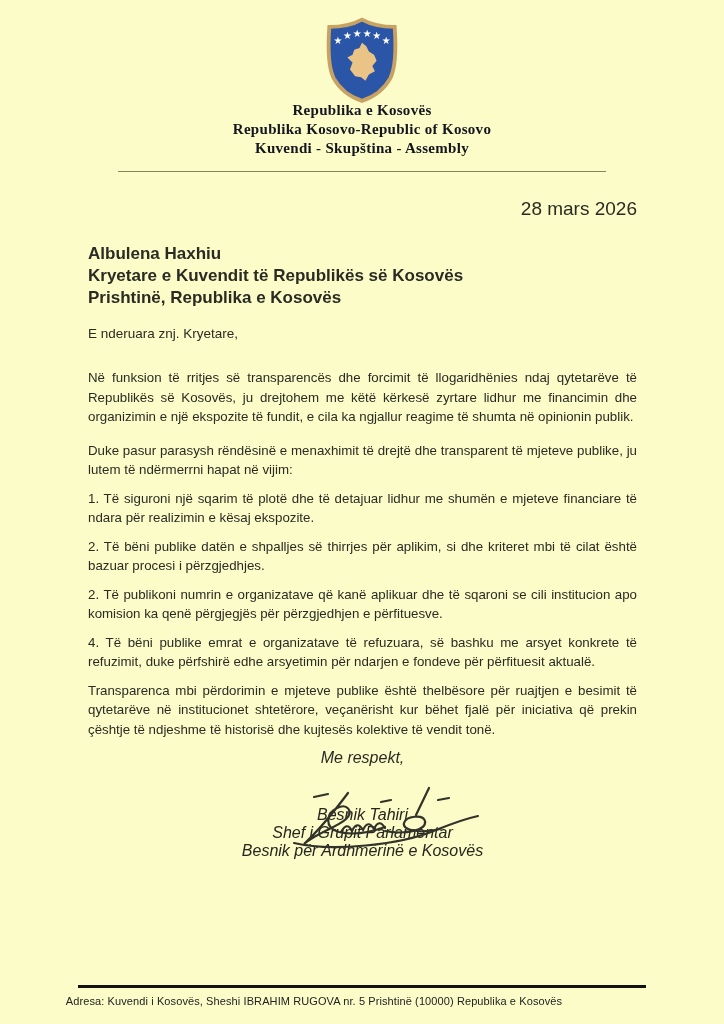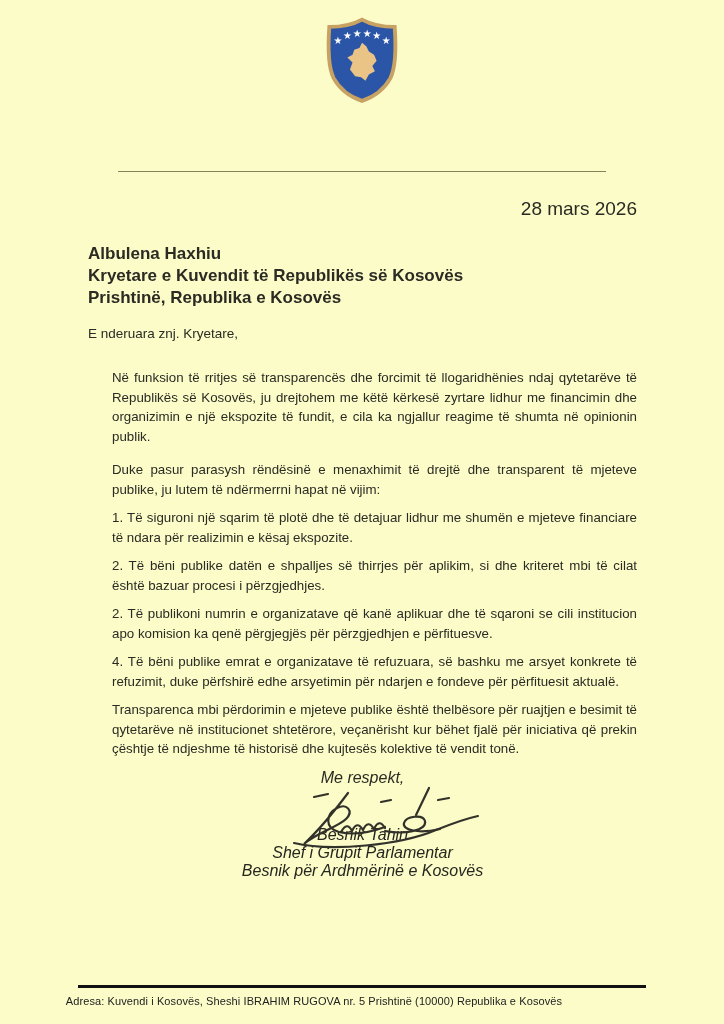--- a/index.html
+++ b/index.html
@@ -23,21 +23,20 @@
   .content {
     position: absolute; top: 199px; left: 88px; width: 549px;
     font-size: 13.3px; line-height: 19.5px; color: #2b2b24;
   }
   .date-line { text-align: right; font-size: 19px; margin-bottom: 24px; }
   .recipient { font-weight: bold; font-size: 17px; line-height: 22px; margin-bottom: 15px; }
   .salutation { margin-bottom: 25px; font-size: 13.5px; }
   .content p.body-par {
     text-align: justify; text-align-last: left;
     margin-bottom: 9px;
-    margin-left: 24px;
   }
   .content p.body-par.lead { margin-bottom: 14px; }
   .closing-block { text-align: center; font-style: italic; font-size: 16px; }
   .closing-word { line-height: 20px; }
   .sig-space { height: 38px; }
   .signer-line { line-height: 18px; color: #26261f; }
   .signature-svg { position: absolute; left: 198px; top: 586px; pointer-events: none; }
   .footer-divider {
     position: absolute; top: 985px; left: 78px; width: 568px; height: 3px; background: #111;
   }
@@ -59,20 +58,25 @@
         <text x="28" y="26">★</text>
         <text x="39.5" y="23.5">★</text>
         <text x="51" y="23.5">★</text>
         <text x="62" y="26">★</text>
         <text x="73" y="31">★</text>
       </g>
       <path d="M45,30 L50,34 L53,40 L59,44 L62,51 L57,57 L60,63 L53,67 L49,74 L44,70 L37,69 L31,61 L34,53 L28,47 L34,44 L36,38 L42,36 Z" fill="#eac487"></path>
     </svg>
   </div>
 
+  <div class="header-text">
+    <div class="h-line">Republika e Kosovës</div>
+    <div class="h-line">Republika Kosovo-Republic of Kosovo</div>
+    <div class="h-line">Kuvendi - Skupština - Assembly</div>
+  </div>
 
   <div class="header-divider"></div>
 
   <div class="content">
     <div class="date-line">28 mars 2026</div>
 
     <div class="recipient">
       <div>Albulena Haxhiu</div>
       <div>Kryetare e Kuvendit të Republikës së Kosovës</div>
       <div>Prishtinë, Republika e Kosovës</div>

